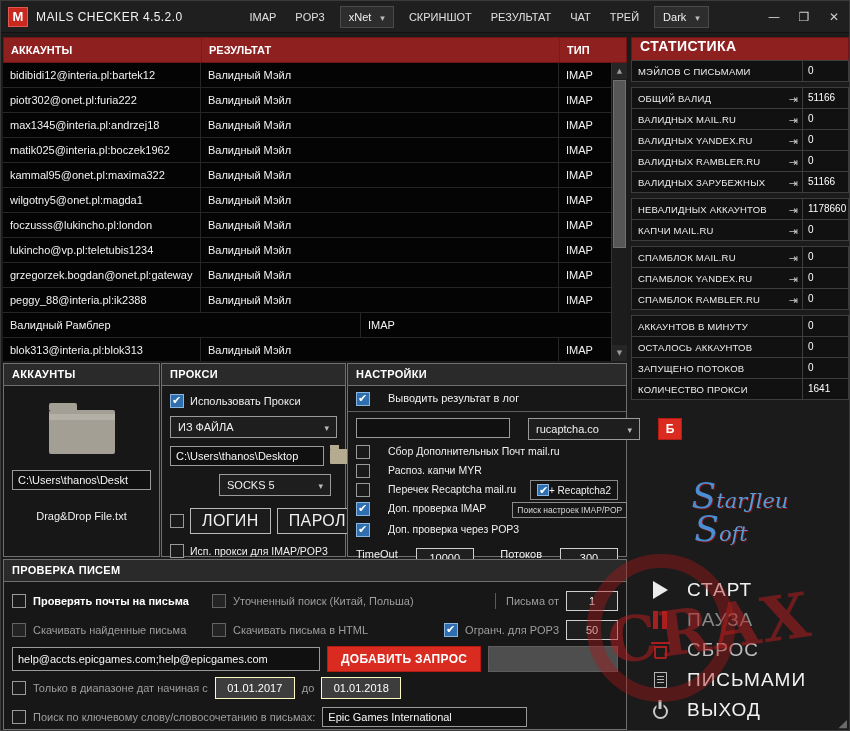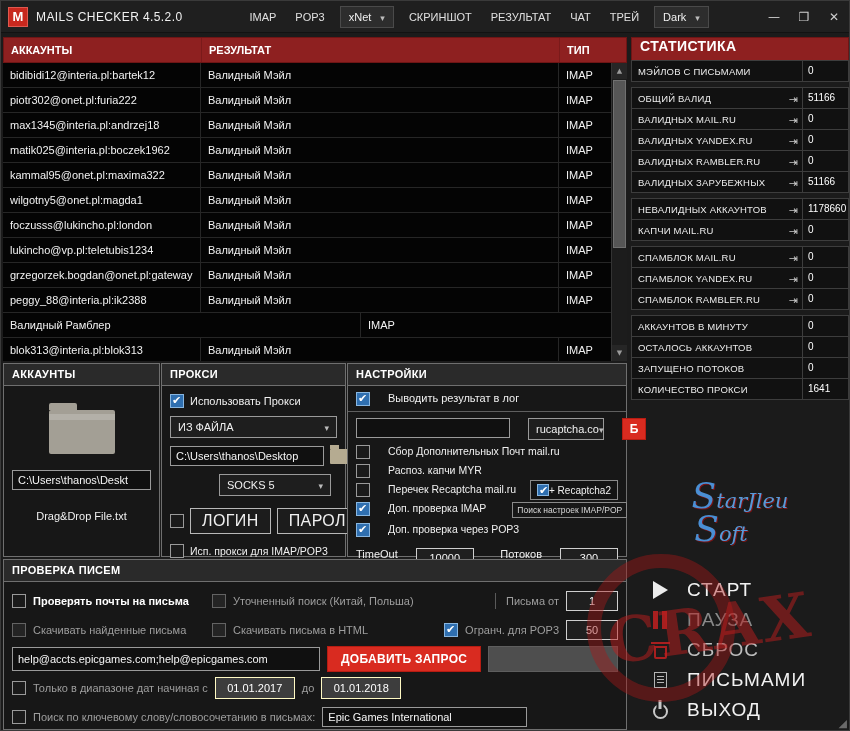--- a/index.html
+++ b/index.html
@@ -73,21 +73,21 @@
 .folder-sm::before{content:"";position:absolute;top:-4px;left:0;width:9px;height:4px;background:#b5ab91}
 
 
 .set{padding:6px 8px 0;position:relative}
 .set-row{display:flex;align-items:flex-start;gap:18px;margin-bottom:5px}
 .hr{border-top:1px solid #5f5f5f;margin:2px -8px 6px}
 .tag{border:1px solid #8a8a8a;font-size:8.5px;color:#d8d8d8;padding:2px 4px;white-space:nowrap;margin-left:8px}
 .recaptcha-box{position:absolute;right:8px;top:94px;border:1px solid #8a8a8a;padding:3px 6px;display:flex;align-items:center;font-size:10px;color:#f0f0f0;background:#141414}
 .recaptcha-box .cb{width:12px;height:12px}
 .set .txt.key{flex:1}
-.set .sel.serv{width:76px;flex:none}
+.set .sel.serv{width:112px;flex:none}
 .bbtn{width:24px;height:22px;font-size:12px;flex:none}
 .numbox{width:58px;flex:none;height:20px}
 .set-row.last{margin-top:11px}
 
 
 .mc{padding:8px 8px 0}
 .mc-row{display:flex;align-items:center;gap:7px;margin-bottom:7px;height:22px}
 .w172{width:172px;flex:none}
 .mc-right{margin-left:auto;display:flex;align-items:center;gap:7px}
 .vsep{width:1px;height:16px;background:#5a5a5a;margin:0 3px}

